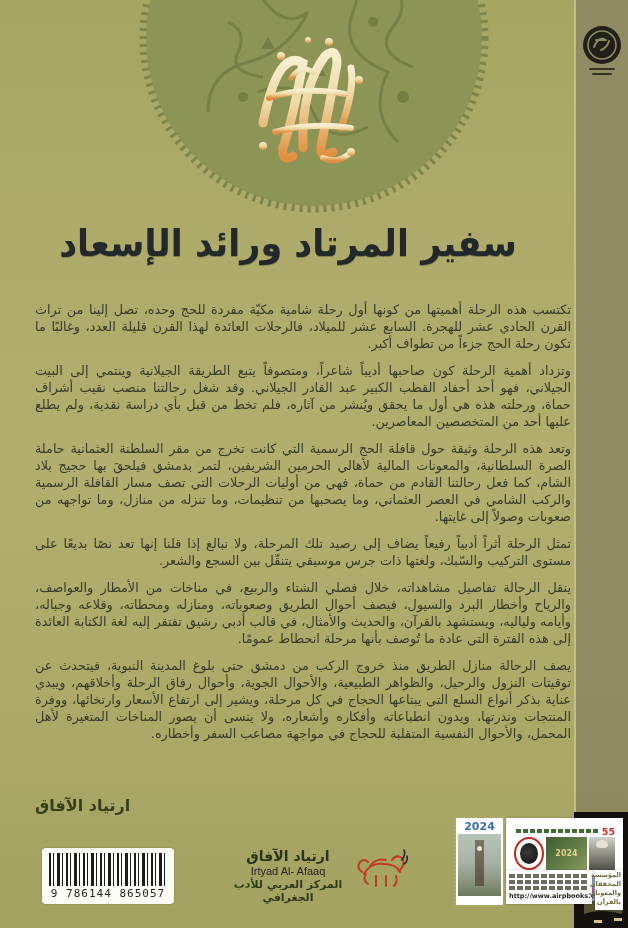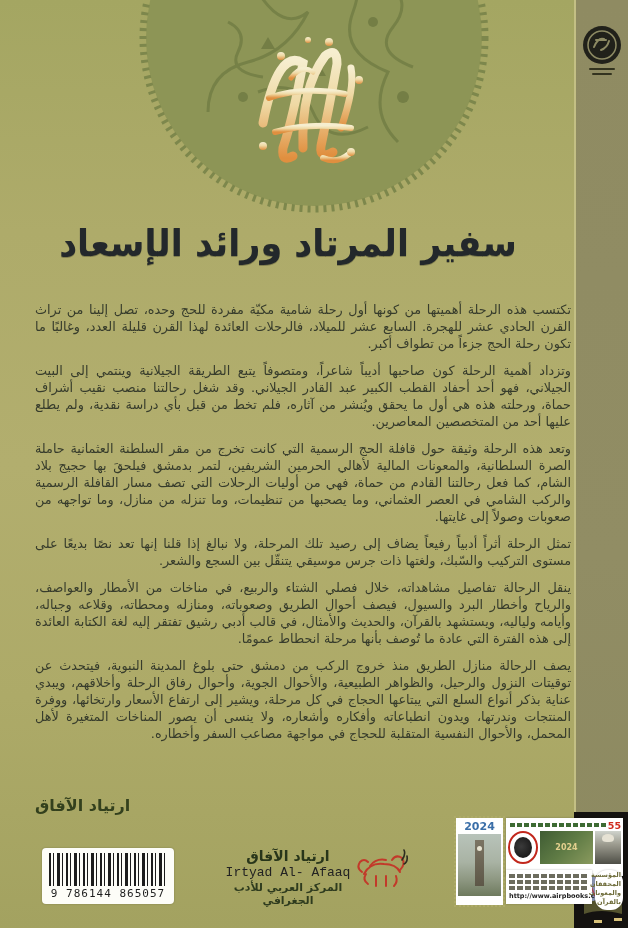--- a/index.html
+++ b/index.html
@@ -70,21 +70,21 @@
     text-align:center;font-family:"DejaVu Sans Mono",monospace;
     font-size:11px;color:#1e1e1e;letter-spacing:1px;margin-top:1px;
   }
   
   .pub-logo{
     position:absolute;top:848px;left:222px;width:186px;height:56px;
     display:flex;align-items:flex-start;direction:rtl;
   }
   .pub-logo .texts{flex:1;text-align:center;direction:rtl;}
   .pub-name-ar{font-size:14px;font-weight:bold;color:#28351a;font-family:"DejaVu Sans",sans-serif;}
-  .pub-name-en{font-size:13px;color:#222;font-family:Liberation Mono, monospace;margin-top:1px;direction:ltr;}
+  .pub-name-en{font-size:11px;color:#222;font-family:Liberation Sans, sans-serif;margin-top:1px;direction:ltr;}
   .pub-center-ar{font-size:11px;font-weight:bold;color:#2e3b1e;font-family:"DejaVu Sans",sans-serif;margin-top:1px;}
   .lion{width:52px;height:44px;flex:0 0 auto;margin-left:2px;}
   
   .stamps{position:absolute;top:818px;left:408px;width:167px;height:90px;margin-left:48px;}
   .stamp1{
     position:absolute;top:0;left:0;width:47px;height:87px;background:#fff;
     outline:2px dotted #aeab68;box-sizing:border-box;padding:2px;
   }
   .stamp1 .yr{text-align:center;color:#3a6ea8;font-weight:bold;font-size:11px;font-family:"DejaVu Sans",sans-serif;}
   .stamp1 .tower{
@@ -94,21 +94,21 @@
   .stamp1 .tower::before{
     content:"";position:absolute;left:50%;top:6px;width:9px;height:46px;margin-left:-5px;
     background:linear-gradient(180deg,#7b7463,#5d5747);
   }
   .stamp1 .tower::after{
     content:"";position:absolute;left:50%;top:12px;width:5px;height:5px;margin-left:-3px;
     border-radius:50%;background:#e8e4d2;
   }
   .stamp2{
     position:absolute;top:0;left:50px;width:117px;height:58px;background:#fff;
-    box-sizing:border-box;padding:2px;box-shadow:0 0 2px rgba(0,0,0,.25);
+    box-sizing:border-box;padding:8px;box-shadow:0 0 2px rgba(0,0,0,.25);
   }
   .stamp2 .header{display:flex;direction:rtl;align-items:center;height:10px;}
   .stamp2 .v55{color:#cf2a1d;font-weight:bold;font-size:9.5px;font-family:"DejaVu Sans",sans-serif;}
   .stamp2 .hline{flex:1;height:4px;margin:0 2px;background:repeating-linear-gradient(90deg,#3d6b33 0 5px,transparent 5px 7px);}
   .stamp2 .inner{display:flex;height:33px;margin-top:1px;direction:rtl;}
   .stamp2 .portrait{
     width:26px;background:linear-gradient(180deg,#cfd3cc 0%,#9d9c90 40%,#4e4e46 100%);position:relative;
   }
   .stamp2 .portrait::before{
     content:"";position:absolute;left:50%;top:3px;width:12px;height:8px;margin-left:-6px;
@@ -128,21 +128,21 @@
     background:radial-gradient(circle at 40% 45%,#3a3a3a 0%,#1c1c1c 70%);
   }
   .addr{
     position:absolute;top:52px;left:50px;width:86px;height:34px;background:#fff;
     box-sizing:border-box;padding:2px 3px;box-shadow:0 0 2px rgba(0,0,0,.25);
   }
   .addr .l{height:4px;margin:2px 0;background:repeating-linear-gradient(90deg,#6c6c5e 0 6px,transparent 6px 8px);}
   .addr .url{font-size:6.5px;font-weight:bold;color:#1d1d1d;text-align:center;font-family:"DejaVu Sans",sans-serif;direction:ltr;margin-top:2px;}
   .inst{
     position:absolute;top:52px;left:139px;width:28px;height:40px;background:#fff;
-    box-sizing:border-box;padding:1px 2px;direction:rtl;box-shadow:0 0 2px rgba(0,0,0,.25);border-radius:12px;
+    box-sizing:border-box;padding:1px 2px;direction:rtl;box-shadow:0 0 2px rgba(0,0,0,.25);
   }
   .inst div{font-size:6.5px;font-weight:bold;color:#6e6c3a;line-height:9px;text-align:center;font-family:"DejaVu Sans",sans-serif;}
 </style>
 </head>
 <body>
 
 <div class="cover">
 
   <div class="map-circle">
     <svg width="352" height="352" viewBox="0 0 352 352">

